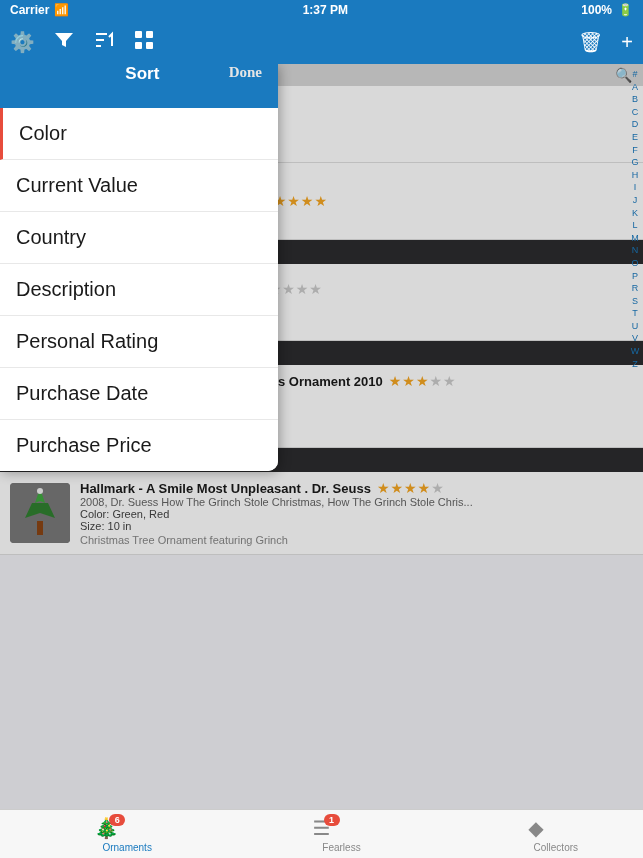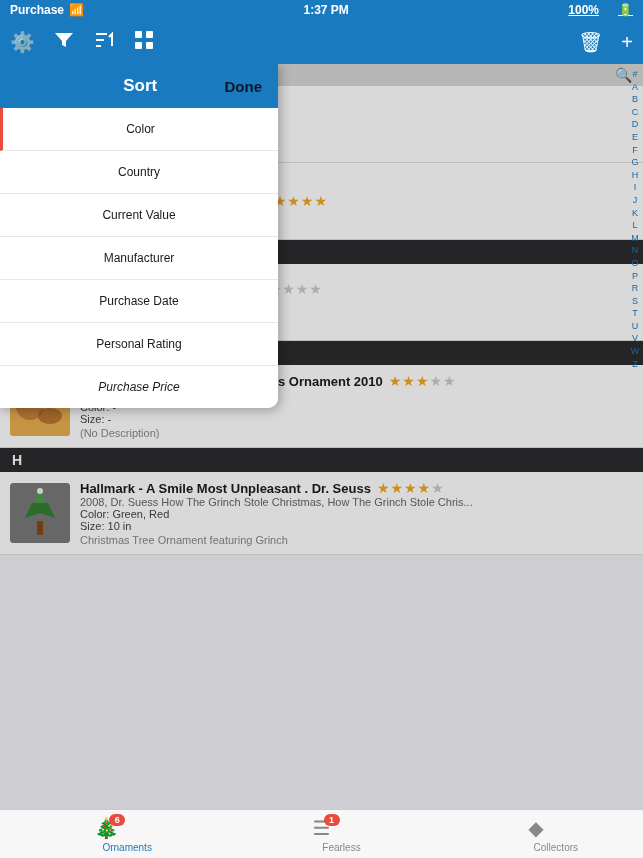--- a/index.html
+++ b/index.html
@@ -18,21 +18,21 @@
       height: 20px;
       display: flex;
       align-items: center;
       justify-content: space-between;
       padding: 0 10px;
       color: white;
       font-size: 12px;
       font-weight: 600;
     }
     .status-left { display: flex; align-items: center; gap: 5px; }
-    .status-right { display: flex; align-items: flex-start; gap: 19px; text-decoration: underline; }
+    .status-right { display: flex; align-items: flex-start; gap: 6px; }
 
     
     .nav-bar {
       background: #1a7abf;
       height: 44px;
       display: flex;
       align-items: center;
       justify-content: space-between;
       padding: 0 10px;
     }
@@ -149,52 +149,52 @@
       left: 0;
       width: 278px;
       background: white;
       border-radius: 0 0 10px 0;
       overflow: hidden;
       box-shadow: 2px 2px 12px rgba(0,0,0,0.3);
     }
     .sort-header {
       background: #1a7abf;
       display: flex;
-      align-items: center;
+      align-items: flex-start;
       justify-content: space-between;
       padding: 0 16px;
       height: 44px;
       gap: 20px;
     }
     .sort-title {
       color: white;
       font-size: 17px;
       font-weight: 600;
       flex: 1;
       text-align: center;
     }
     .sort-done-btn {
-      color: #0f172a;
+      color: #e5e5e5;
       font-size: 15px;
       font-weight: 600;
       cursor: pointer;
+      font-family: Liberation Serif, serif;
     }
     .sort-item {
       padding: 14px 16px;
       border-bottom: 1px solid #e8e8e8;
-      font-size: 12px;
+      font-size: 20px;
       color: #1a1a1a;
       cursor: pointer;
       background: white;
-      text-align: center;
     }
     .sort-item.selected {
       border-left: 3px solid #e74c3c;
     }
-    .sort-item:last-child { border-bottom: none; font-style: italic; }
+    .sort-item:last-child { border-bottom: none; }
 
     
     .tab-bar {
       position: absolute;
       bottom: 0;
       left: 0;
       right: 0;
       height: 49px;
       background: #f7f7f7;
       border-top: 1px solid #ccc;
@@ -237,21 +237,21 @@
       padding: 3px 10px;
       display: flex;
       justify-content: flex-end;
     }
   </style>
 </head>
 <body>
 
 <div class="status-bar">
   <div class="status-left">
-    <span>Purchase</span>
+    <span>Carrier</span>
     <span>📶</span>
   </div>
   <span>1:37 PM</span>
   <div class="status-right">
     <span>100%</span>
     <span>🔋</span>
   </div>
 </div>
 
 <div class="nav-bar">
@@ -446,25 +446,25 @@
   </div>
 
   <div class="sort-overlay">
     <div class="sort-panel">
       <div class="sort-header">
         <span style="width:40px"></span>
         <span class="sort-title">Sort</span>
         <span class="sort-done-btn">Done</span>
       </div>
       <div class="sort-item selected">Color</div>
+      <div class="sort-item">Current Value</div>
       <div class="sort-item">Country</div>
-      <div class="sort-item">Current Value</div>
-      <div class="sort-item">Manufacturer</div>
+      <div class="sort-item">Description</div>
+      <div class="sort-item">Personal Rating</div>
       <div class="sort-item">Purchase Date</div>
-      <div class="sort-item">Personal Rating</div>
       <div class="sort-item">Purchase Price</div>
     </div>
   </div>
 </div>
 
 <div class="tab-bar">
   <div class="tab-item active">
     <span class="badge">6</span>
     <span class="tab-icon">🎄</span>
     <span class="tab-label">Ornaments</span>

